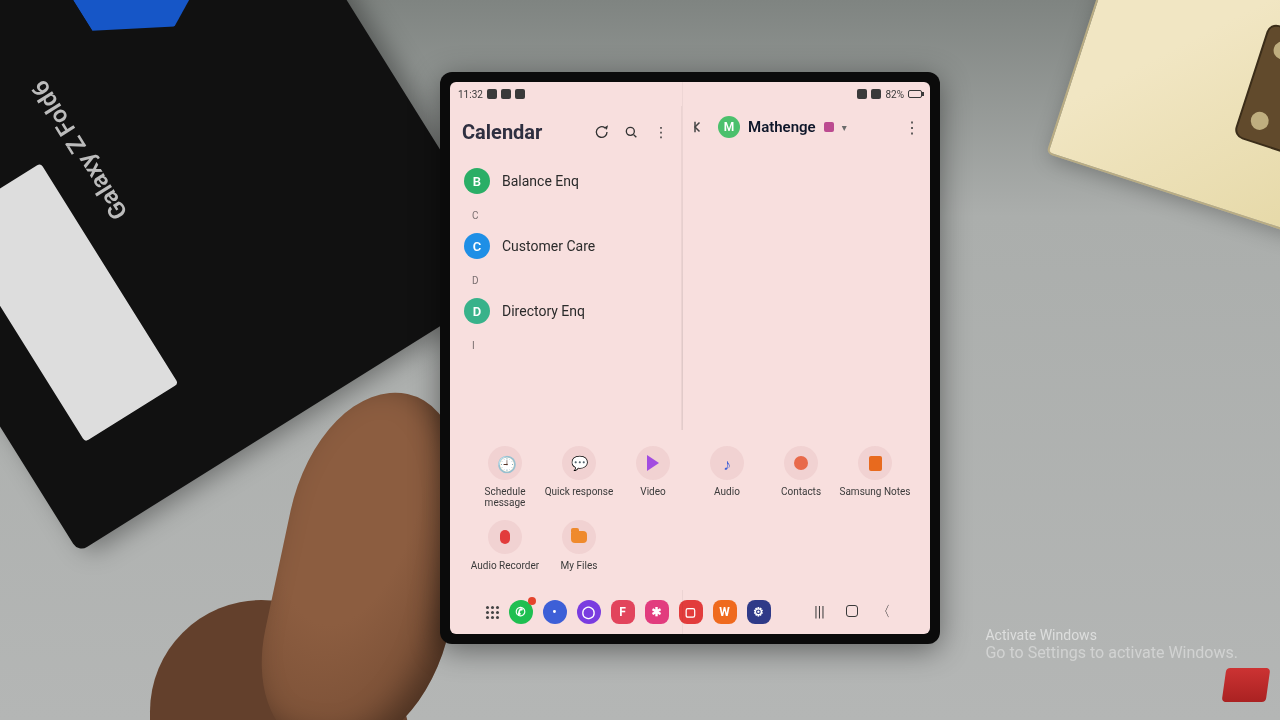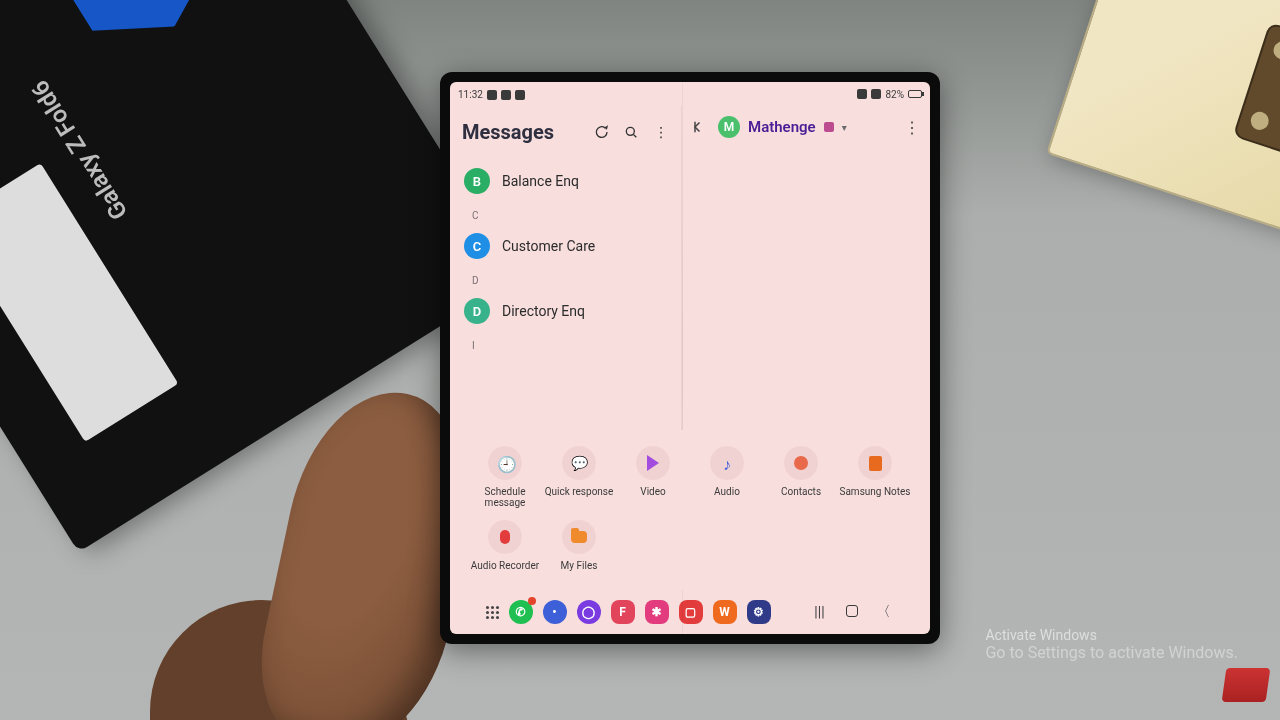--- a/index.html
+++ b/index.html
@@ -87,21 +87,21 @@
     grid-template-rows: 24px 1fr 44px;
     overflow: hidden; position:relative;
   }
   .hinge-line { position:absolute; left:232px; top:0; bottom:0; width:1px;
     background: linear-gradient(180deg,rgba(0,0,0,.04),rgba(0,0,0,.1),rgba(0,0,0,.04)); }
 
   .statusbar {
     display:flex; align-items:center; justify-content:space-between;
     padding: 0 8px; font-size: 10px; color:#3a3a3a;
   }
-  .sb-left { display:flex; gap:4px; align-items:flex-end; }
+  .sb-left { display:flex; gap:4px; align-items:center; }
   .sb-right { display:flex; gap:4px; align-items:center; }
   .sb-ico { width:10px; height:10px; background:#3a3a3a; clip-path: none; border-radius:2px; }
   .sb-batt { width:14px; height:8px; border:1px solid #3a3a3a; border-radius:2px; position:relative;}
   .sb-batt::after{content:''; position:absolute; right:-3px; top:1px; width:2px; height:4px; background:#3a3a3a;}
 
   .content { display:grid; grid-template-columns: 232px 1fr; }
 
   
   .col-left { border-right: 1px solid rgba(0,0,0,.05); display:flex; flex-direction:column; }
   .left-header {
@@ -122,21 +122,21 @@
   .left-tabs { display:flex; align-items:center; justify-content:space-around; padding: 8px 6px 10px; position:relative;}
   .tab { font-size:13px; color:#474747; position:relative; padding-bottom:4px;}
   .tab.active { font-weight:700; }
   .tab.active::after { content:''; position:absolute; left:0; right:0; bottom:-1px; height:2px; background:#2b2b2b;}
   .badge { position:absolute; top:-6px; right:-14px; width:12px; height:12px; border-radius:50%; background:#e4442c;
     color:#fff; font-size:8px; display:flex; align-items:center; justify-content:center;}
 
   
   .col-right { display:flex; flex-direction:column; position:relative;}
   .chat-header { display:flex; align-items:center; gap:8px; padding: 10px 10px 6px; }
-  .chat-name { font-size:15px; font-weight:600; color:#4c1d95;}
+  .chat-name { font-size:15px; font-weight:600; color:#0f172a;}
   .chev-down{ font-size:10px; color:#6b6b6b;}
   .kebab { margin-left:auto; font-size:16px; color:#454545;}
   .chat-body { flex:1; position:relative; }
   .sim-chip {
     position:absolute; right:10px; bottom:10px;
     border:1px solid #6e6264; border-radius:18px; padding:4px 12px;
     font-size:12px; color:#2e2e2e; display:flex; align-items:center; gap:6px;
   }
   .sim-square { width:10px; height:10px; background:#bc4b90; border-radius:2px;}
   .compose-row { display:flex; align-items:center; gap:12px; padding: 4px 10px 10px;}
@@ -224,21 +224,21 @@
         <span class="sb-ico"></span>
         <span>82%</span>
         <span class="sb-batt"></span>
       </div>
     </div>
 
     <div class="content">
 
       <div class="col-left">
         <div class="left-header">
-          <h1>Messages</h1>
+          <h1>Calendar</h1>
           <div class="left-icons">
             <svg class="ico" viewBox="0 0 24 24" fill="none" stroke="#333" stroke-width="2">
                 <path d="M21 12a8 8 0 1 1-3-6.2L21 4l-1 4"></path>
               </svg>
             <svg class="ico" viewBox="0 0 24 24" fill="none" stroke="#333" stroke-width="2">
                 <circle cx="11" cy="11" r="6"></circle>
                 <path d="m20 20-4-4"></path>
               </svg>
             <span class="ico" style="font-size:14px;color:#333;text-align:center;">⋮</span>
           </div>

